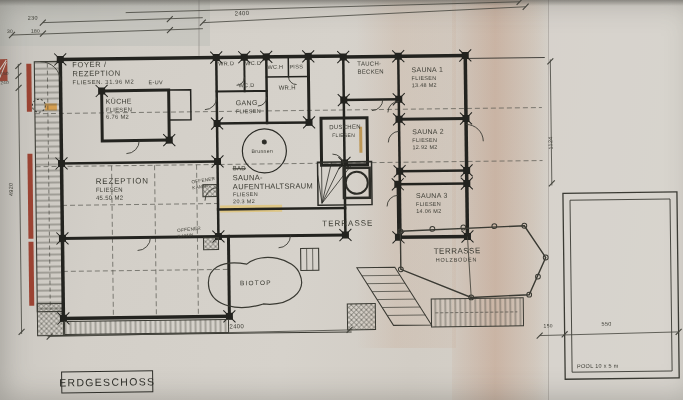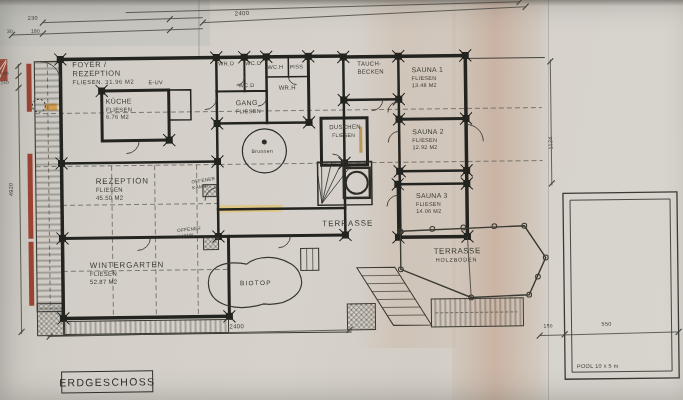--- a/index.html
+++ b/index.html
@@ -312,33 +312,35 @@
 
   <div class="lbl" style="left:192px;top:176px;font-size:4.6px;transform:rotate(-8deg);">
     <div>OFFENER</div>
     <div>KAMIN</div>
   </div>
   <div class="lbl" style="left:177px;top:225px;font-size:4.6px;transform:rotate(-5deg);">
     <div>OFFENER</div>
     <div>KAMIN</div>
   </div>
 
+  <div class="lbl" style="left:233px;top:164px;">
+    <div class="strike" style="font-size:6px;">BAD</div>
+    <div style="font-size:7.5px;">SAUNA-</div>
+    <div style="font-size:7.5px;">AUFENTHALTSRAUM</div>
+    <div style="font-size:5.5px;">FLIESEN</div>
+    <div style="font-size:5.5px;">20.3 M2</div>
+  </div>
 
   <div class="lbl" style="left:322px;top:219px;font-size:8px;letter-spacing:1px;">TERRASSE</div>
 
   <div class="lbl" style="left:433px;top:248px;font-size:8px;letter-spacing:.5px;">
     <div>TERRASSE</div>
     <div style="font-size:5.5px;letter-spacing:.8px;margin-left:2px;">HOLZBODEN</div>
   </div>
 
-  <div class="lbl" style="left:89px;top:258px;font-size:8px;letter-spacing:.8px;">
-    <div>WINTERGARTEN</div>
-    <div style="font-size:6px;letter-spacing:.3px;">FLIESEN</div>
-    <div style="font-size:6px;letter-spacing:.3px;">52.87 M2</div>
-  </div>
 
   <div class="lbl" style="left:239px;top:278px;font-size:6.5px;letter-spacing:1.2px;">BIOTOP</div>
 
   <div class="lbl" style="left:575px;top:366px;font-size:5.5px;">POOL  10 x 5 m</div>
 
   <div class="lbl" style="left:237px;top:9px;font-size:6px;transform:rotate(-1.5deg);">2400</div>
   <div class="lbl" style="left:30px;top:11px;font-size:5.5px;">230</div>
   <div class="lbl" style="left:9px;top:24px;font-size:5px;">30</div>
   <div class="lbl" style="left:33px;top:24px;font-size:5px;">180</div>
   <div class="lbl" style="left:2px;top:67px;font-size:4.5px;">150</div>

